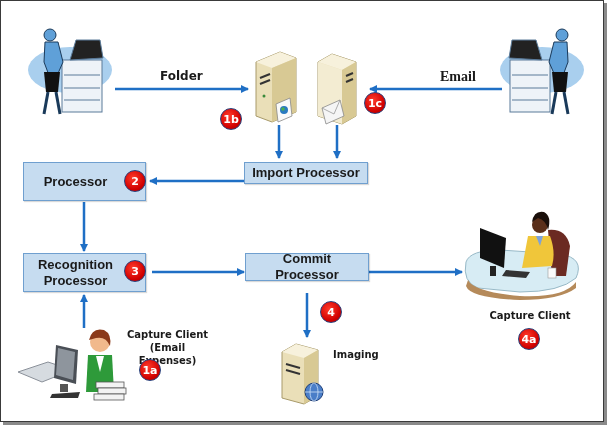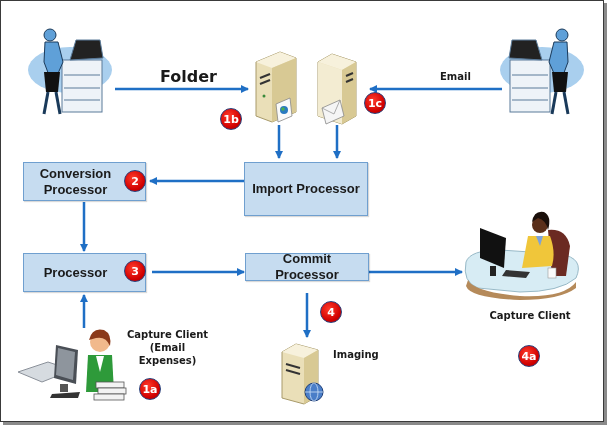--- a/index.html
+++ b/index.html
@@ -131,34 +131,34 @@
     <rect x="490" y="266" width="6" height="10" fill="#222"></rect>
     <path d="M528,236 L550,236 Q556,252 552,266 L522,268 Z" fill="#f0c63a"></path>
     <path d="M536,236 L543,236 L540,246 Z" fill="#7ea2d8"></path>
     <circle cx="540" cy="225" r="8" fill="#5a2f1a"></circle>
     <path d="M532,222 Q534,210 544,212 Q552,216 548,230 Q546,220 538,218 Z" fill="#1a0f0a"></path>
     <path d="M506,270 L530,272 L526,278 L502,276 Z" fill="#333"></path>
     <rect x="548" y="268" width="8" height="10" fill="#fafafa" stroke="#999" stroke-width="0.6"></rect>
   </g>
 </svg>
 
-<div class="label" style="left:160px; top:70px; font-size:16px;">Folder</div>
-<div class="label" style="left:440px; top:70px; font-size:10px;">Email</div>
+<div class="label" style="left:160px; top:70px; font-size:12px;">Folder</div>
+<div class="label" style="left:440px; top:70px; font-size:14px;font-family:Liberation Serif, serif;">Email</div>
 
-<div class="box" style="left:244px; top:162px; width:124px; height:54px;">
+<div class="box" style="left:244px; top:162px; width:124px; height:22px;">
   <span>Import Processor</span>
 </div>
 <div class="box" style="left:23px; top:162px; width:123px; height:39px; padding-right:18px;">
   <div>
-    <span>Conversion</span>
     <span>Processor</span>
   </div>
 </div>
 <div class="box" style="left:23px; top:253px; width:123px; height:39px; padding-right:18px;">
   <div>
+    <span>Recognition</span>
     <span>Processor</span>
   </div>
 </div>
 <div class="box" style="left:245px; top:253px; width:124px; height:28px;">
   <div>
     <span>Commit</span>
     <span>Processor</span>
   </div>
 </div>
 
@@ -169,14 +169,14 @@
 <div class="label" style="left:470px; top:309px; width:120px;">
   <div>Capture Client</div>
 </div>
 <div class="label" style="left:333px; top:348px;">Imaging</div>
 
 <div class="badge" style="left:220px; top:108px;">1b</div>
 <div class="badge" style="left:364px; top:92px;">1c</div>
 <div class="badge" style="left:124px; top:170px;">2</div>
 <div class="badge" style="left:124px; top:260px;">3</div>
 <div class="badge" style="left:320px; top:301px;">4</div>
-<div class="badge" style="left:139px; top:378px;">1a</div>
-<div class="badge" style="left:518px; top:345px;">4a</div>
+<div class="badge" style="left:139px; top:359px;">1a</div>
+<div class="badge" style="left:518px; top:328px;">4a</div>
 
 </body></html>

